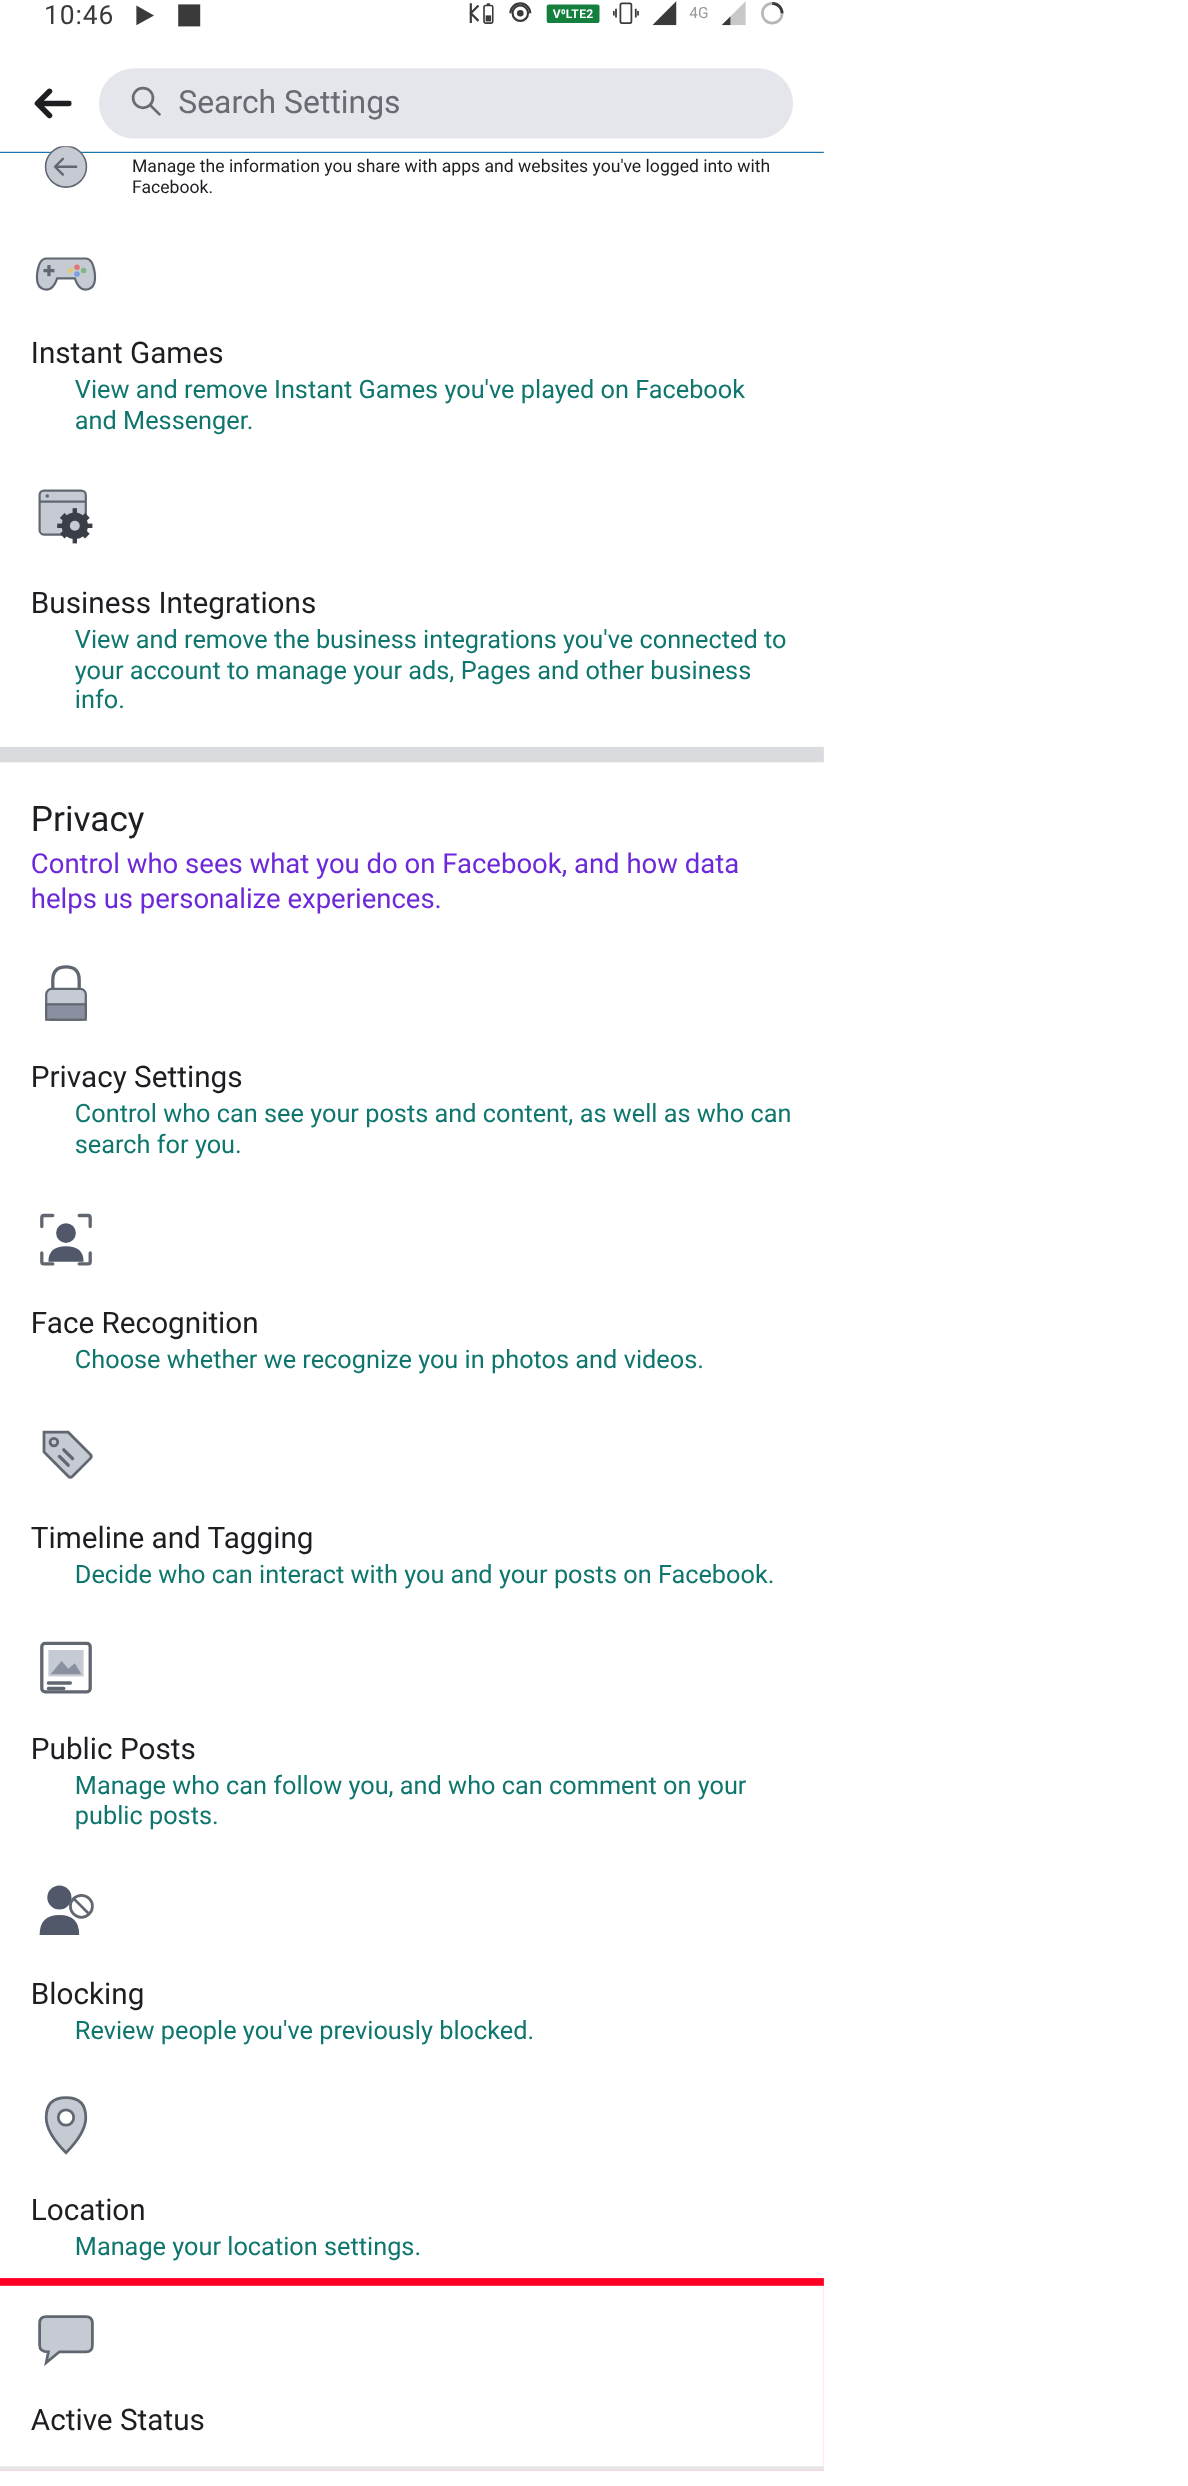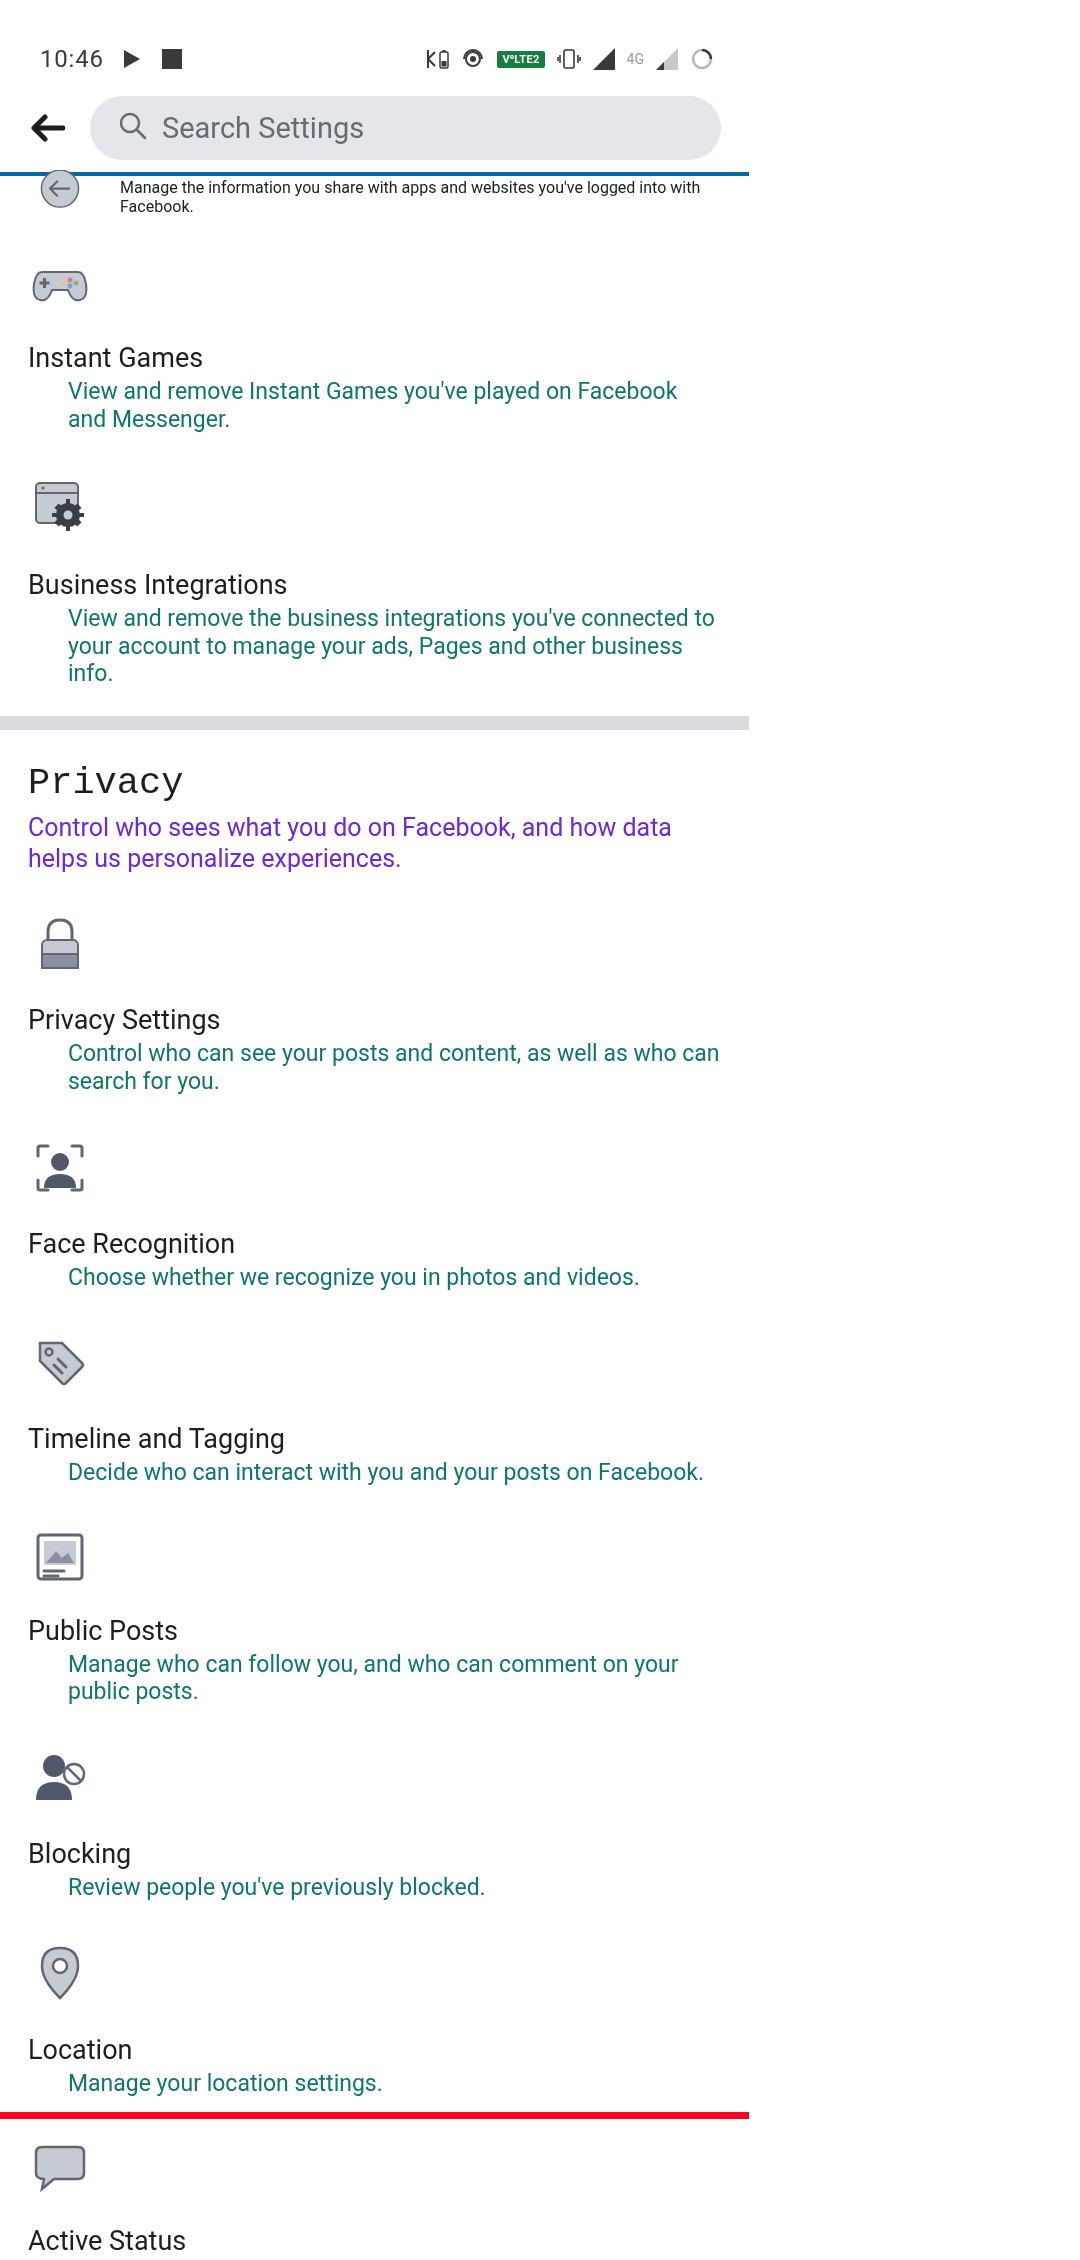--- a/index.html
+++ b/index.html
@@ -5,37 +5,36 @@
   * { box-sizing: border-box; margin: 0; padding: 0; }
   html, body {
     width: 749px;
     background: #fff;
     font-family: -apple-system, BlinkMacSystemFont, "Segoe UI", Roboto, Helvetica, Arial, sans-serif;
     color: #1c1e21;
   }
   .status-bar {
     height: 50px;
     display: flex;
-    align-items: center;
+    align-items: flex-start;
     padding: 0 35px 0 40px;
     font-size: 24px;
     color: #3a3a3a;
-    margin-top: 34px;
   }
   .status-left { display: flex; align-items: center; gap: 18px; }
   .status-bar .time { letter-spacing: 0.8px; font-weight: 400; }
   .status-right { margin-left: auto; display: flex; align-items: center; gap: 12px; }
   .status-right svg, .status-left svg { display: block; }
 
   .header {
     display: flex;
     align-items: center;
     padding: 12px 28px 12px 28px;
     gap: 22px;
-    border-bottom: 4px solid #0369a1;
+    border-bottom: 1px solid #0369a1;
   }
   .back-btn { width: 40px; height: 40px; display:flex; align-items:center; justify-content:center; }
   .search-box {
     flex: 1;
     background: #e4e6eb;
     border-radius: 34px;
     height: 64px;
     display: flex;
     align-items: center;
     padding: 0 28px;
@@ -92,24 +91,23 @@
     background: #d9dbde;
   }
   .thin-divider {
     height: 4px;
     background: #e6e6e8;
   }
   .section-header {
     padding: 32px 28px 10px 28px;
   }
   .section-header .s-title {
-    font-size: 37px;
+    font-size: 32px;
     color: #1c1e21;
     margin-bottom: 8px;
-    font-family: Liberation Mono, monospace;
   }
   .section-header .s-desc {
     font-size: 25px;
     color: #6d28d9;
     line-height: 1.25;
   }
 
   .spacer-top { height: 10px; }
 </style>
 </head>

